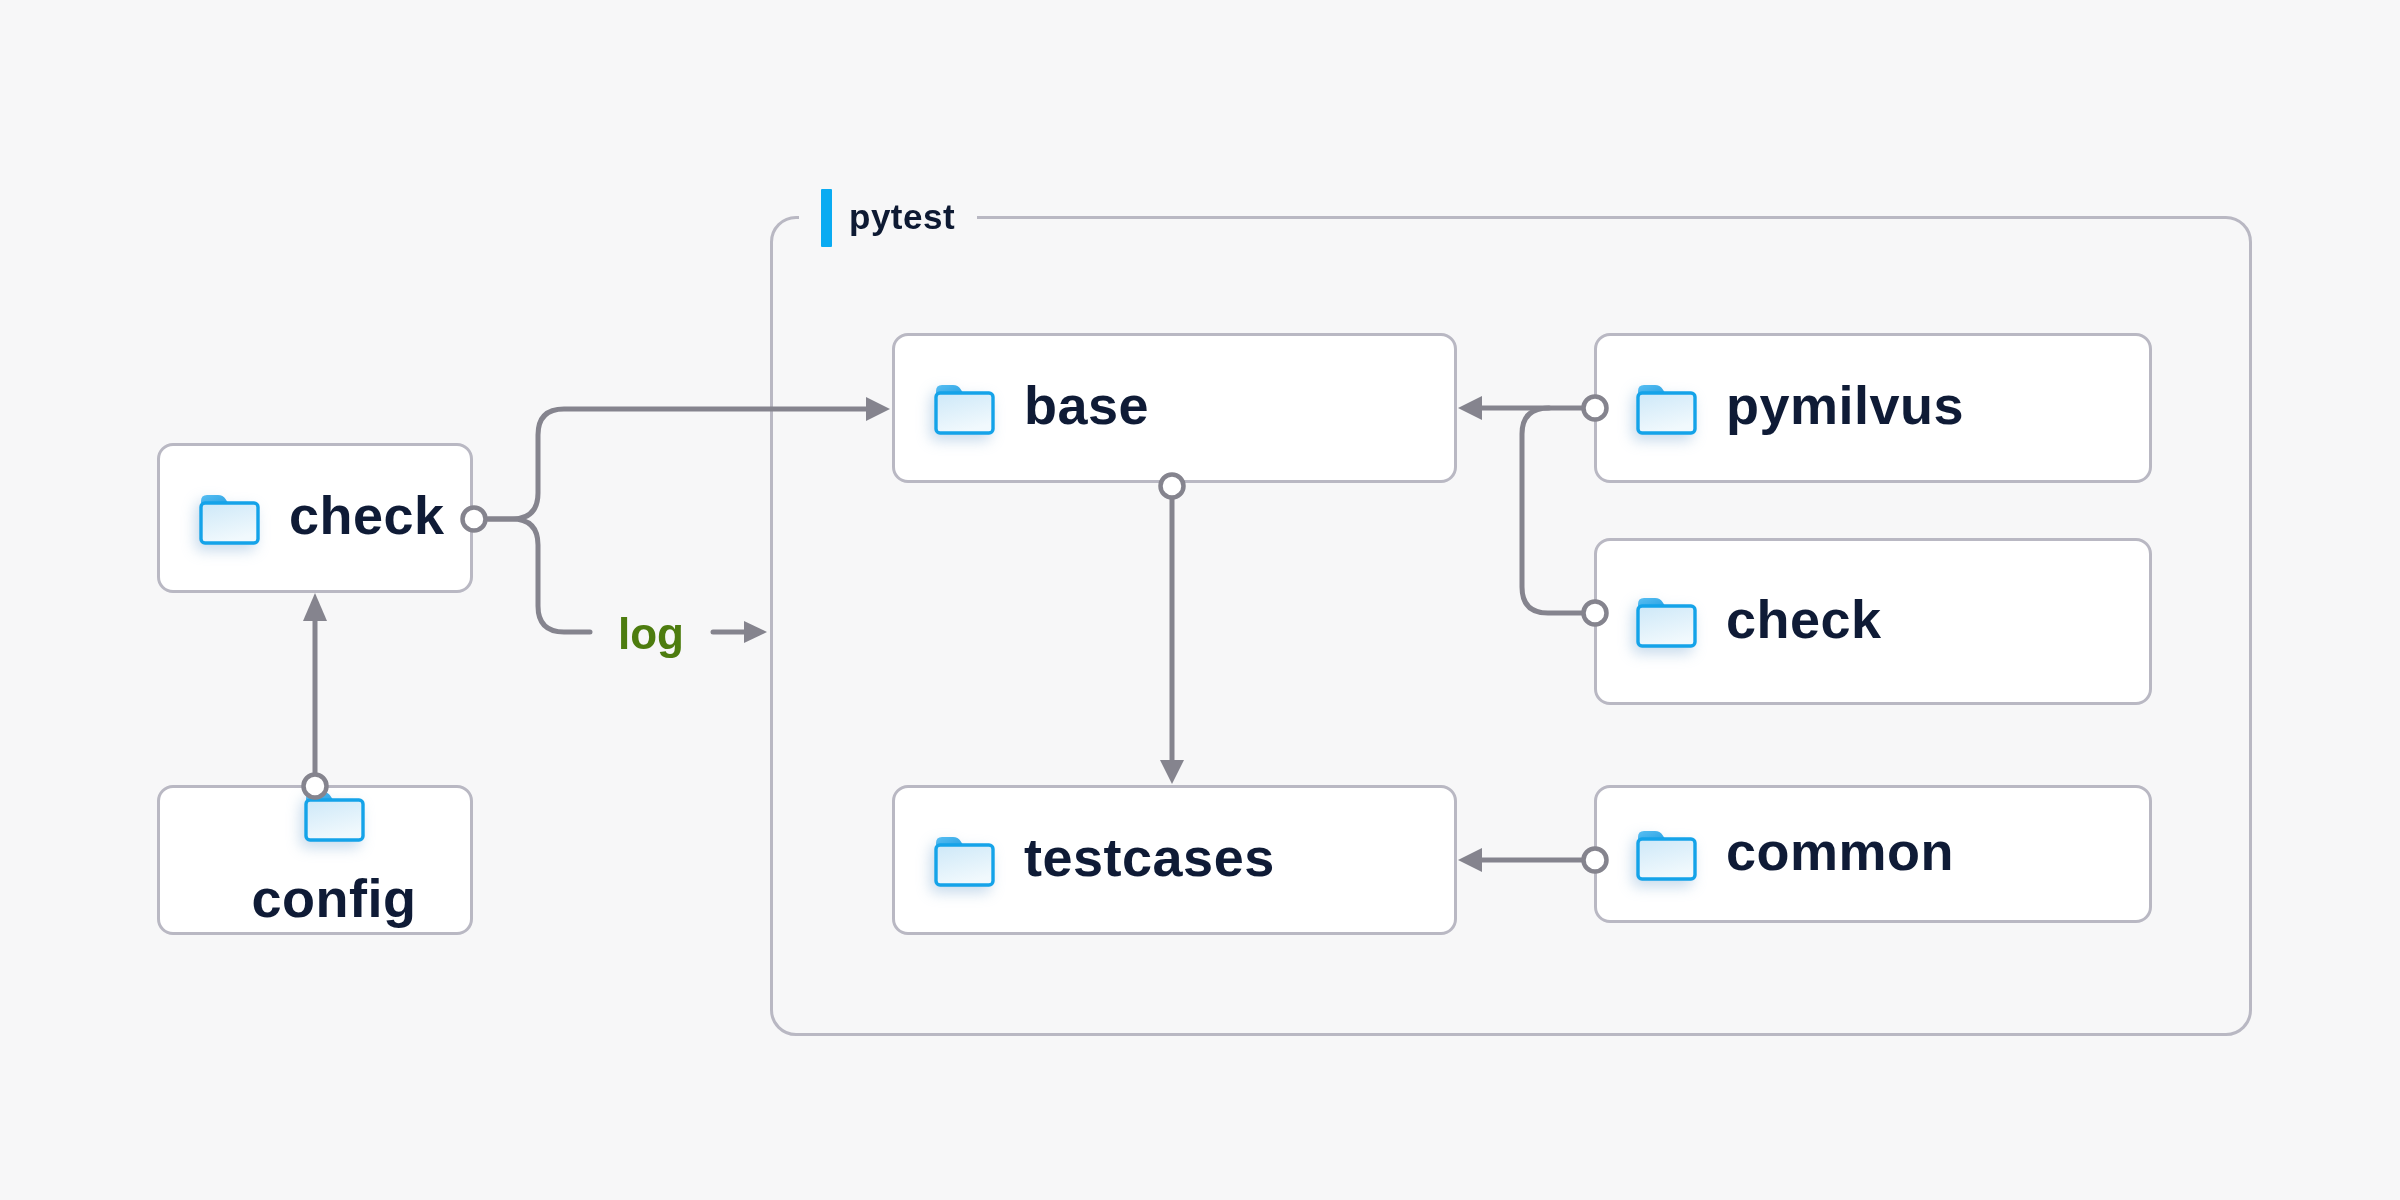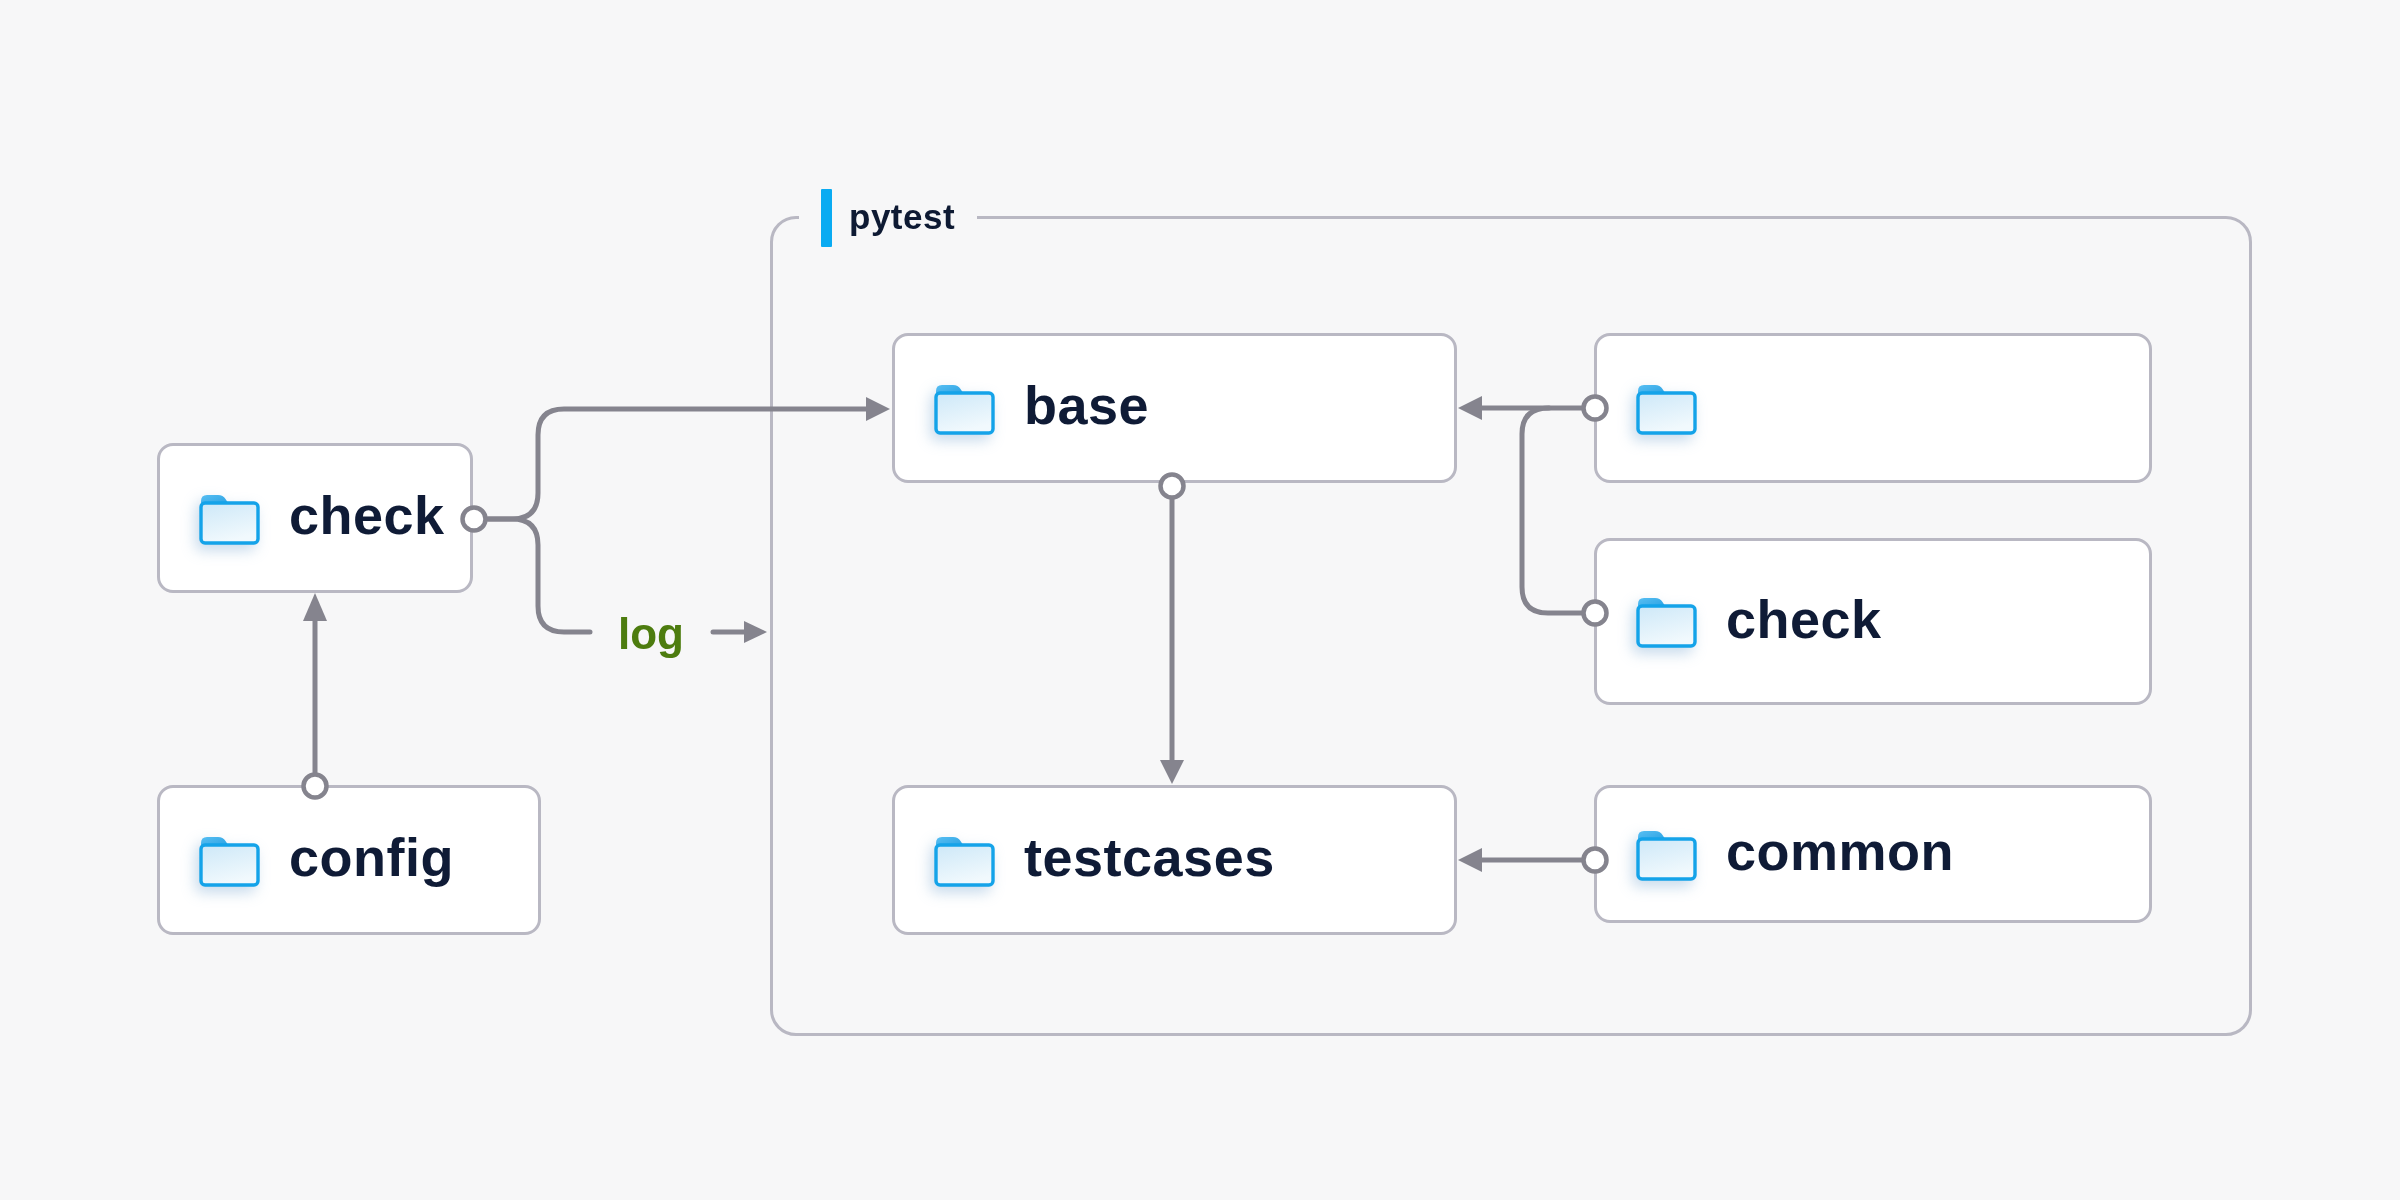--- a/index.html
+++ b/index.html
@@ -64,21 +64,21 @@
   .node-label {
     font-size: 54px;
     font-weight: 700;
     color: #0f1b36;
     letter-spacing: 0.5px;
     line-height: 1;
     padding-bottom: 6px;
     text-align: center;
   }
   .node-utils     { left: 157px;  top: 443px; width: 316px; height: 150px; }
-  .node-config    { left: 157px;  top: 785px; width: 384px; height: 150px; }
+  .node-config    { left: 157px;  top: 785px; width: 316px; height: 150px; flex-direction: column; }
   .node-base      { left: 892px;  top: 333px; width: 565px; height: 150px; }
   .node-testcases { left: 892px;  top: 785px; width: 565px; height: 150px; }
   .node-pymilvus  { left: 1594px; top: 333px; width: 558px; height: 150px; }
   .node-check     { left: 1594px; top: 538px; width: 558px; height: 167px; }
   .node-common    { left: 1594px; top: 785px; width: 558px; height: 138px; }
   .folder {
     width: 63px; height: 55px;
     flex: 0 0 auto;
     filter: drop-shadow(-4px 6px 7px rgba(110, 160, 205, 0.38));
   }
@@ -211,20 +211,21 @@
       <rect class="body" x="3" y="12" width="57" height="40" rx="4"></rect>
     </svg>
     <span class="node-label">testcases</span>
   </div>
 
   <div class="node node-pymilvus">
     <svg class="folder" viewBox="0 0 63 55">
       <path class="tab" d="M3 22 V10 Q3 4 9 4 H20 Q25 4 27.5 8 L31.5 14 H3 Z"></path>
       <rect class="body" x="3" y="12" width="57" height="40" rx="4"></rect>
     </svg>
+    <span class="node-label">pymilvus</span>
   </div>
 
   <div class="node node-check">
     <svg class="folder" viewBox="0 0 63 55">
       <path class="tab" d="M3 22 V10 Q3 4 9 4 H20 Q25 4 27.5 8 L31.5 14 H3 Z"></path>
       <rect class="body" x="3" y="12" width="57" height="40" rx="4"></rect>
     </svg>
     <span class="node-label">check</span>
   </div>
 

